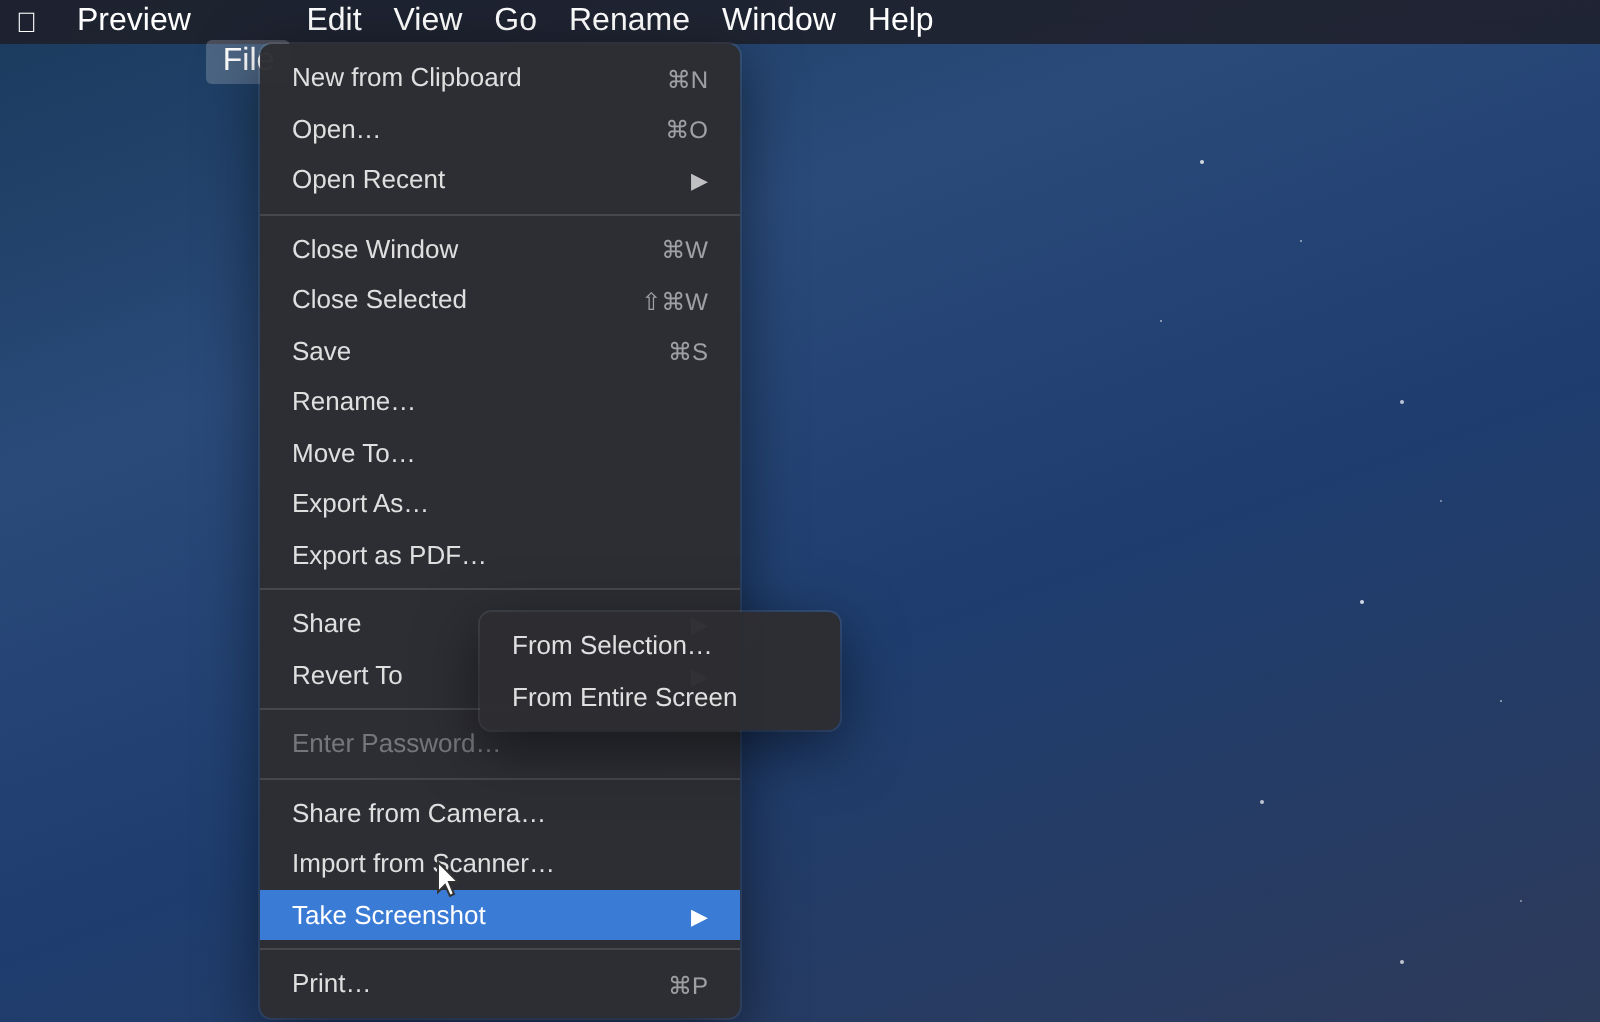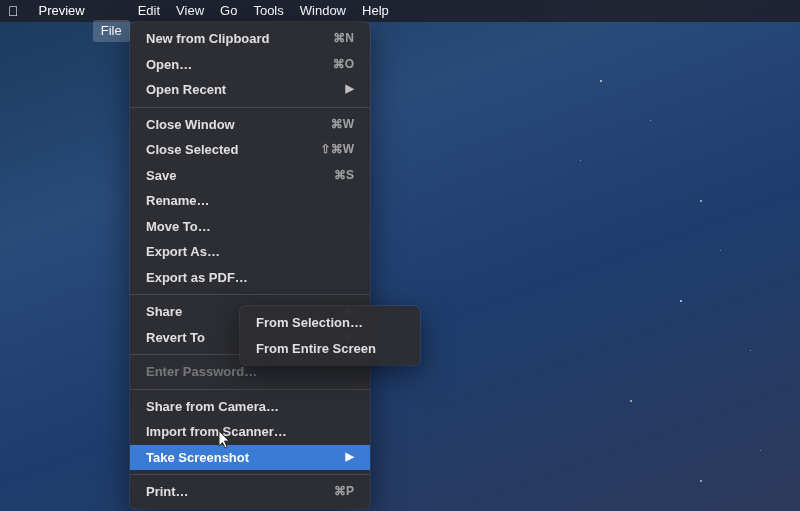--- a/index.html
+++ b/index.html
@@ -40,21 +40,21 @@
       z-index: 100;
     }
     .menubar-apple {
       font-size: 14px;
       color: white;
       margin-right: 12px;
       cursor: pointer;
     }
     .menubar-item {
       color: white;
-      font-size: 13px;
+      font-size: 16px;
       padding: 0 8px;
       line-height: 22px;
       cursor: pointer;
       border-radius: 3px;
     }
     .menubar-item.active {
       background: rgba(255,255,255,0.2);
       margin-top: 40px;
     }
 
@@ -70,29 +70,28 @@
       background: rgba(45, 45, 50, 0.97);
       border-radius: 6px;
       box-shadow: 0 8px 30px rgba(0,0,0,0.5), 0 0 0 1px rgba(255,255,255,0.1);
       min-width: 240px;
       padding: 4px 0;
       color: white;
     }
 
     .menu-item {
       display: flex;
-      align-items: flex-start;
+      align-items: flex-end;
       justify-content: space-between;
       padding: 3px 16px;
       font-size: 13px;
       color: rgba(255,255,255,0.85);
       cursor: pointer;
       white-space: nowrap;
       line-height: 1.5;
-      font-weight: bold;
     }
     .menu-item.highlighted {
       background: #3a7bd5;
       color: white;
       gap: 27px;
     }
     .menu-item.disabled {
       color: rgba(255,255,255,0.35);
       cursor: default;
     }
@@ -155,21 +154,21 @@
   <div class="star" style="width:2px;height:2px;top:480px;left:700px;opacity:0.7"></div>
 </div>
 
 <div class="menubar">
   <span class="menubar-apple"></span>
   <span class="menubar-item">Preview</span>
   <span class="menubar-item active">File</span>
   <span class="menubar-item">Edit</span>
   <span class="menubar-item">View</span>
   <span class="menubar-item">Go</span>
-  <span class="menubar-item">Tools</span>
+  <span class="menubar-item">Rename</span>
   <span class="menubar-item">Window</span>
   <span class="menubar-item">Help</span>
 </div>
 
 <div class="dropdown-container">
   <div class="dropdown">
 
     <div class="menu-item">
       <span>New from Clipboard</span>
       <span class="menu-shortcut">⌘N</span>

